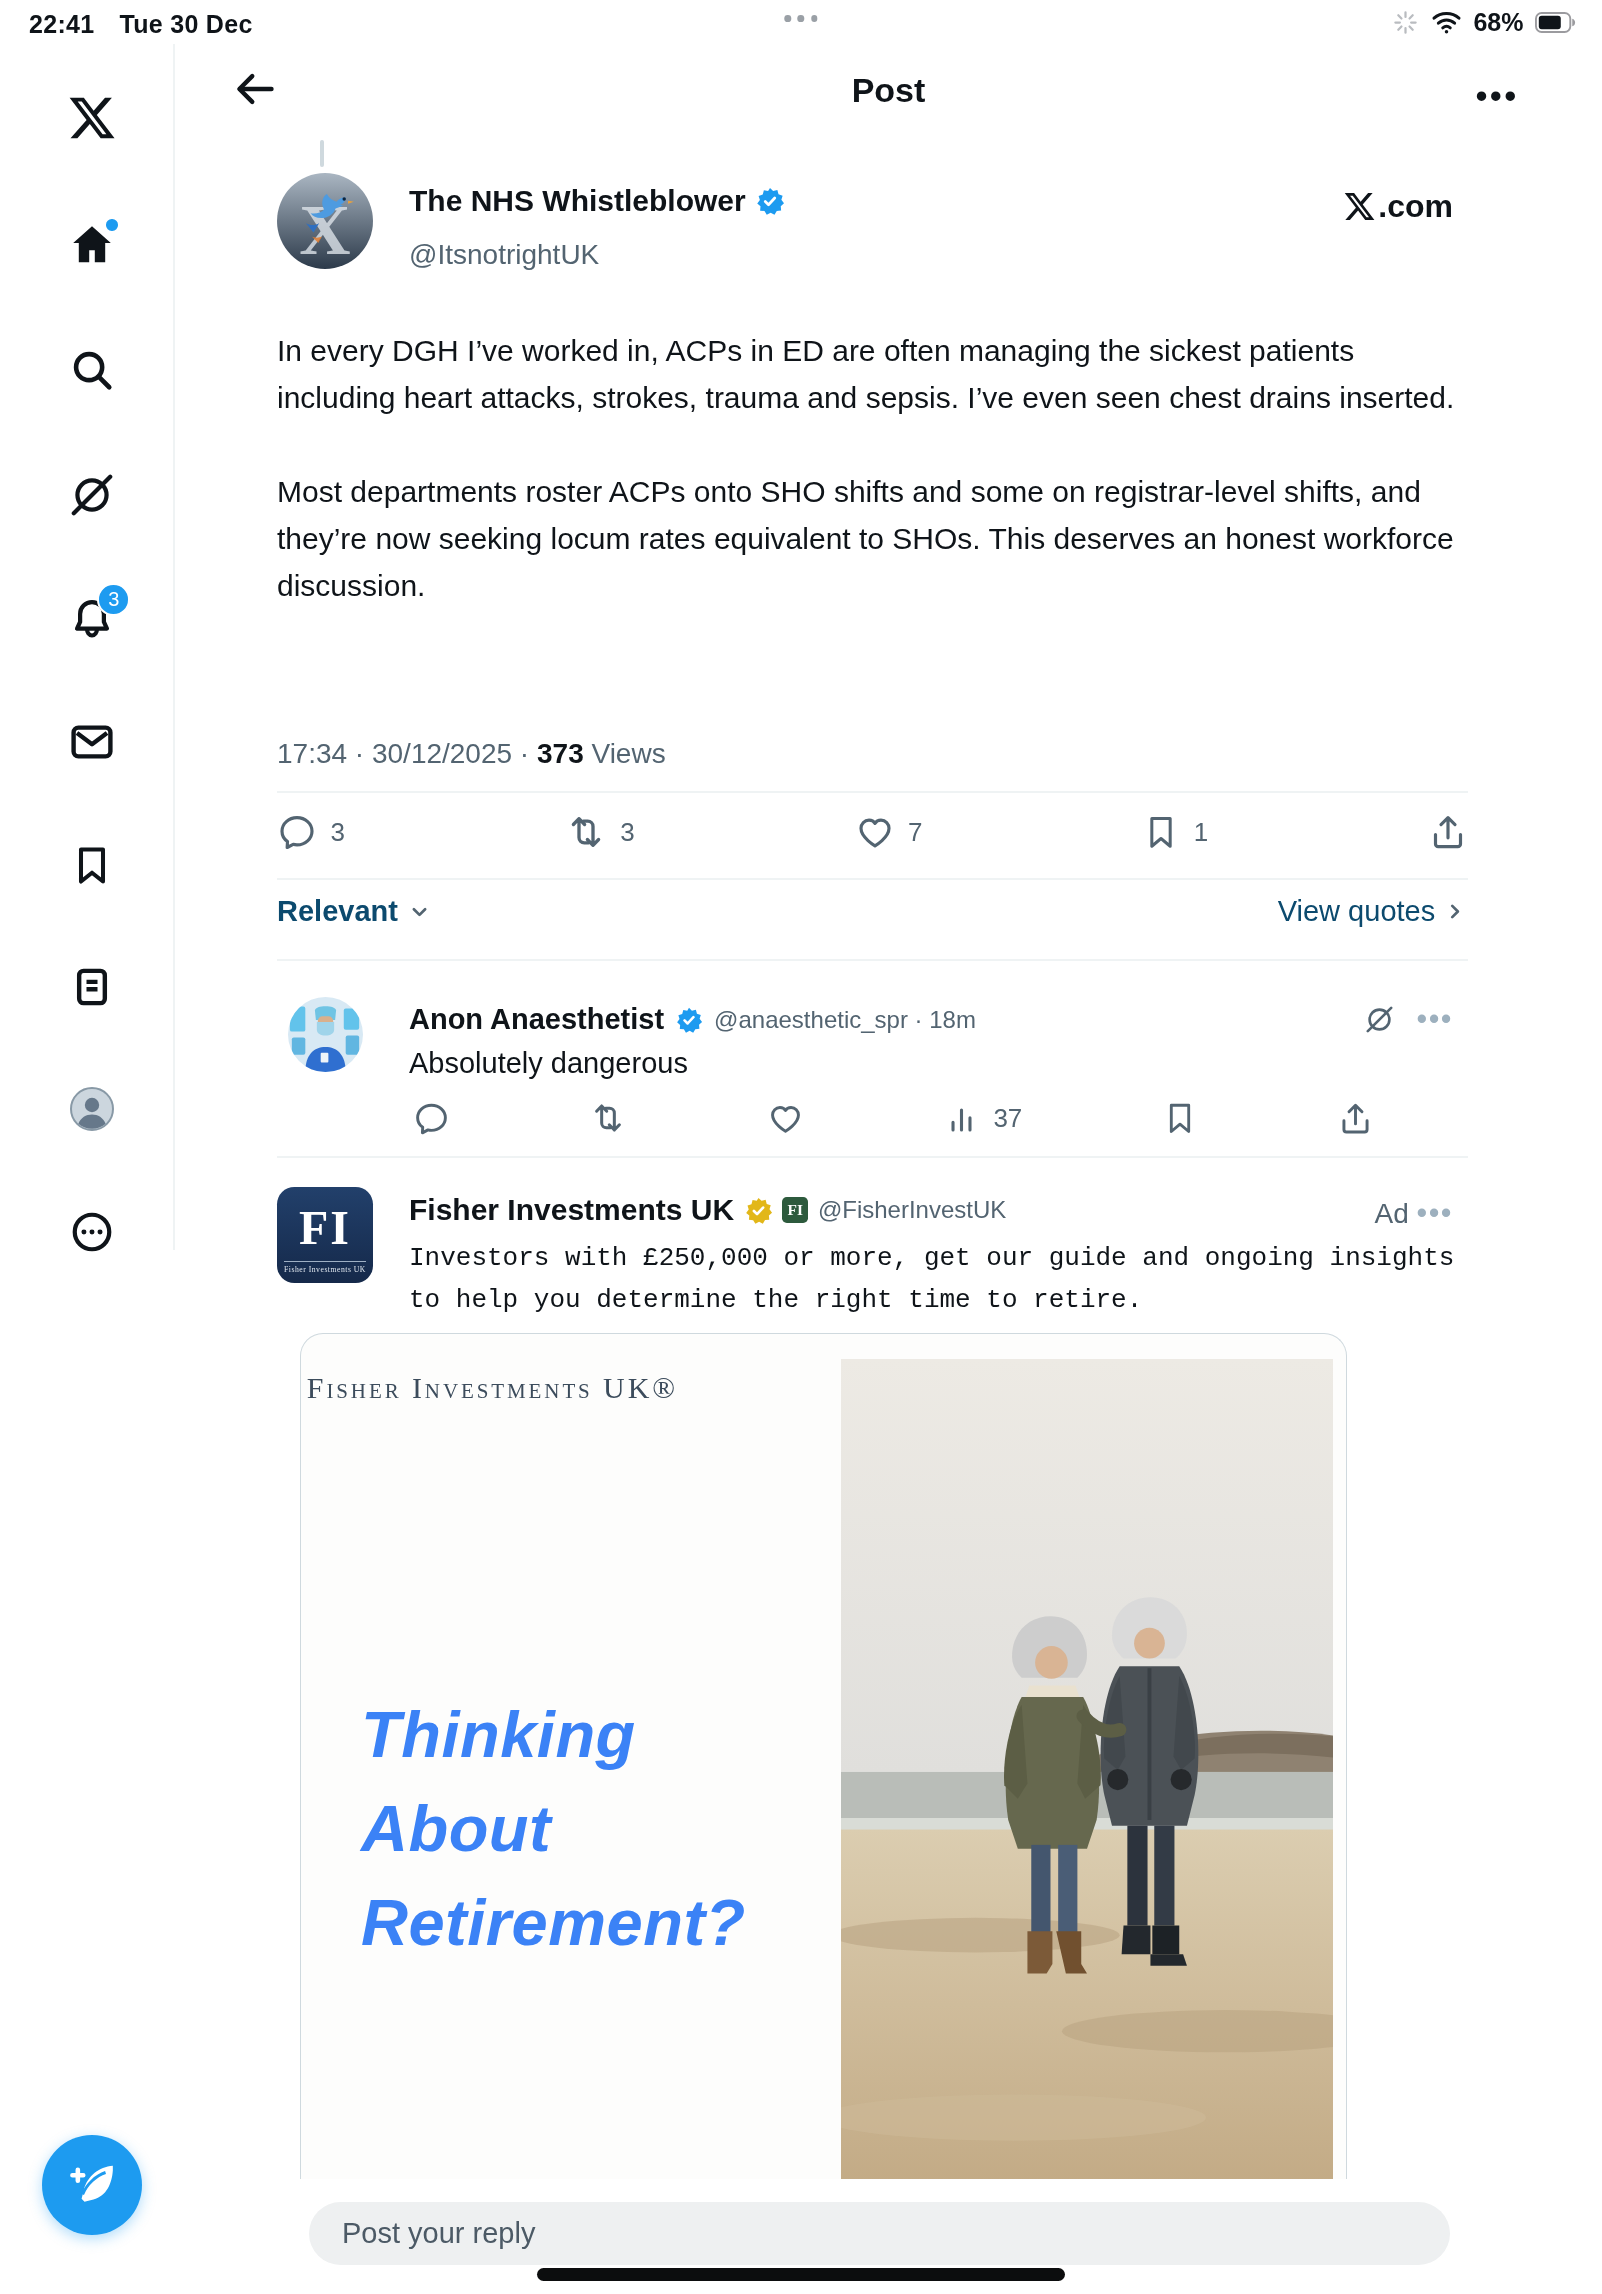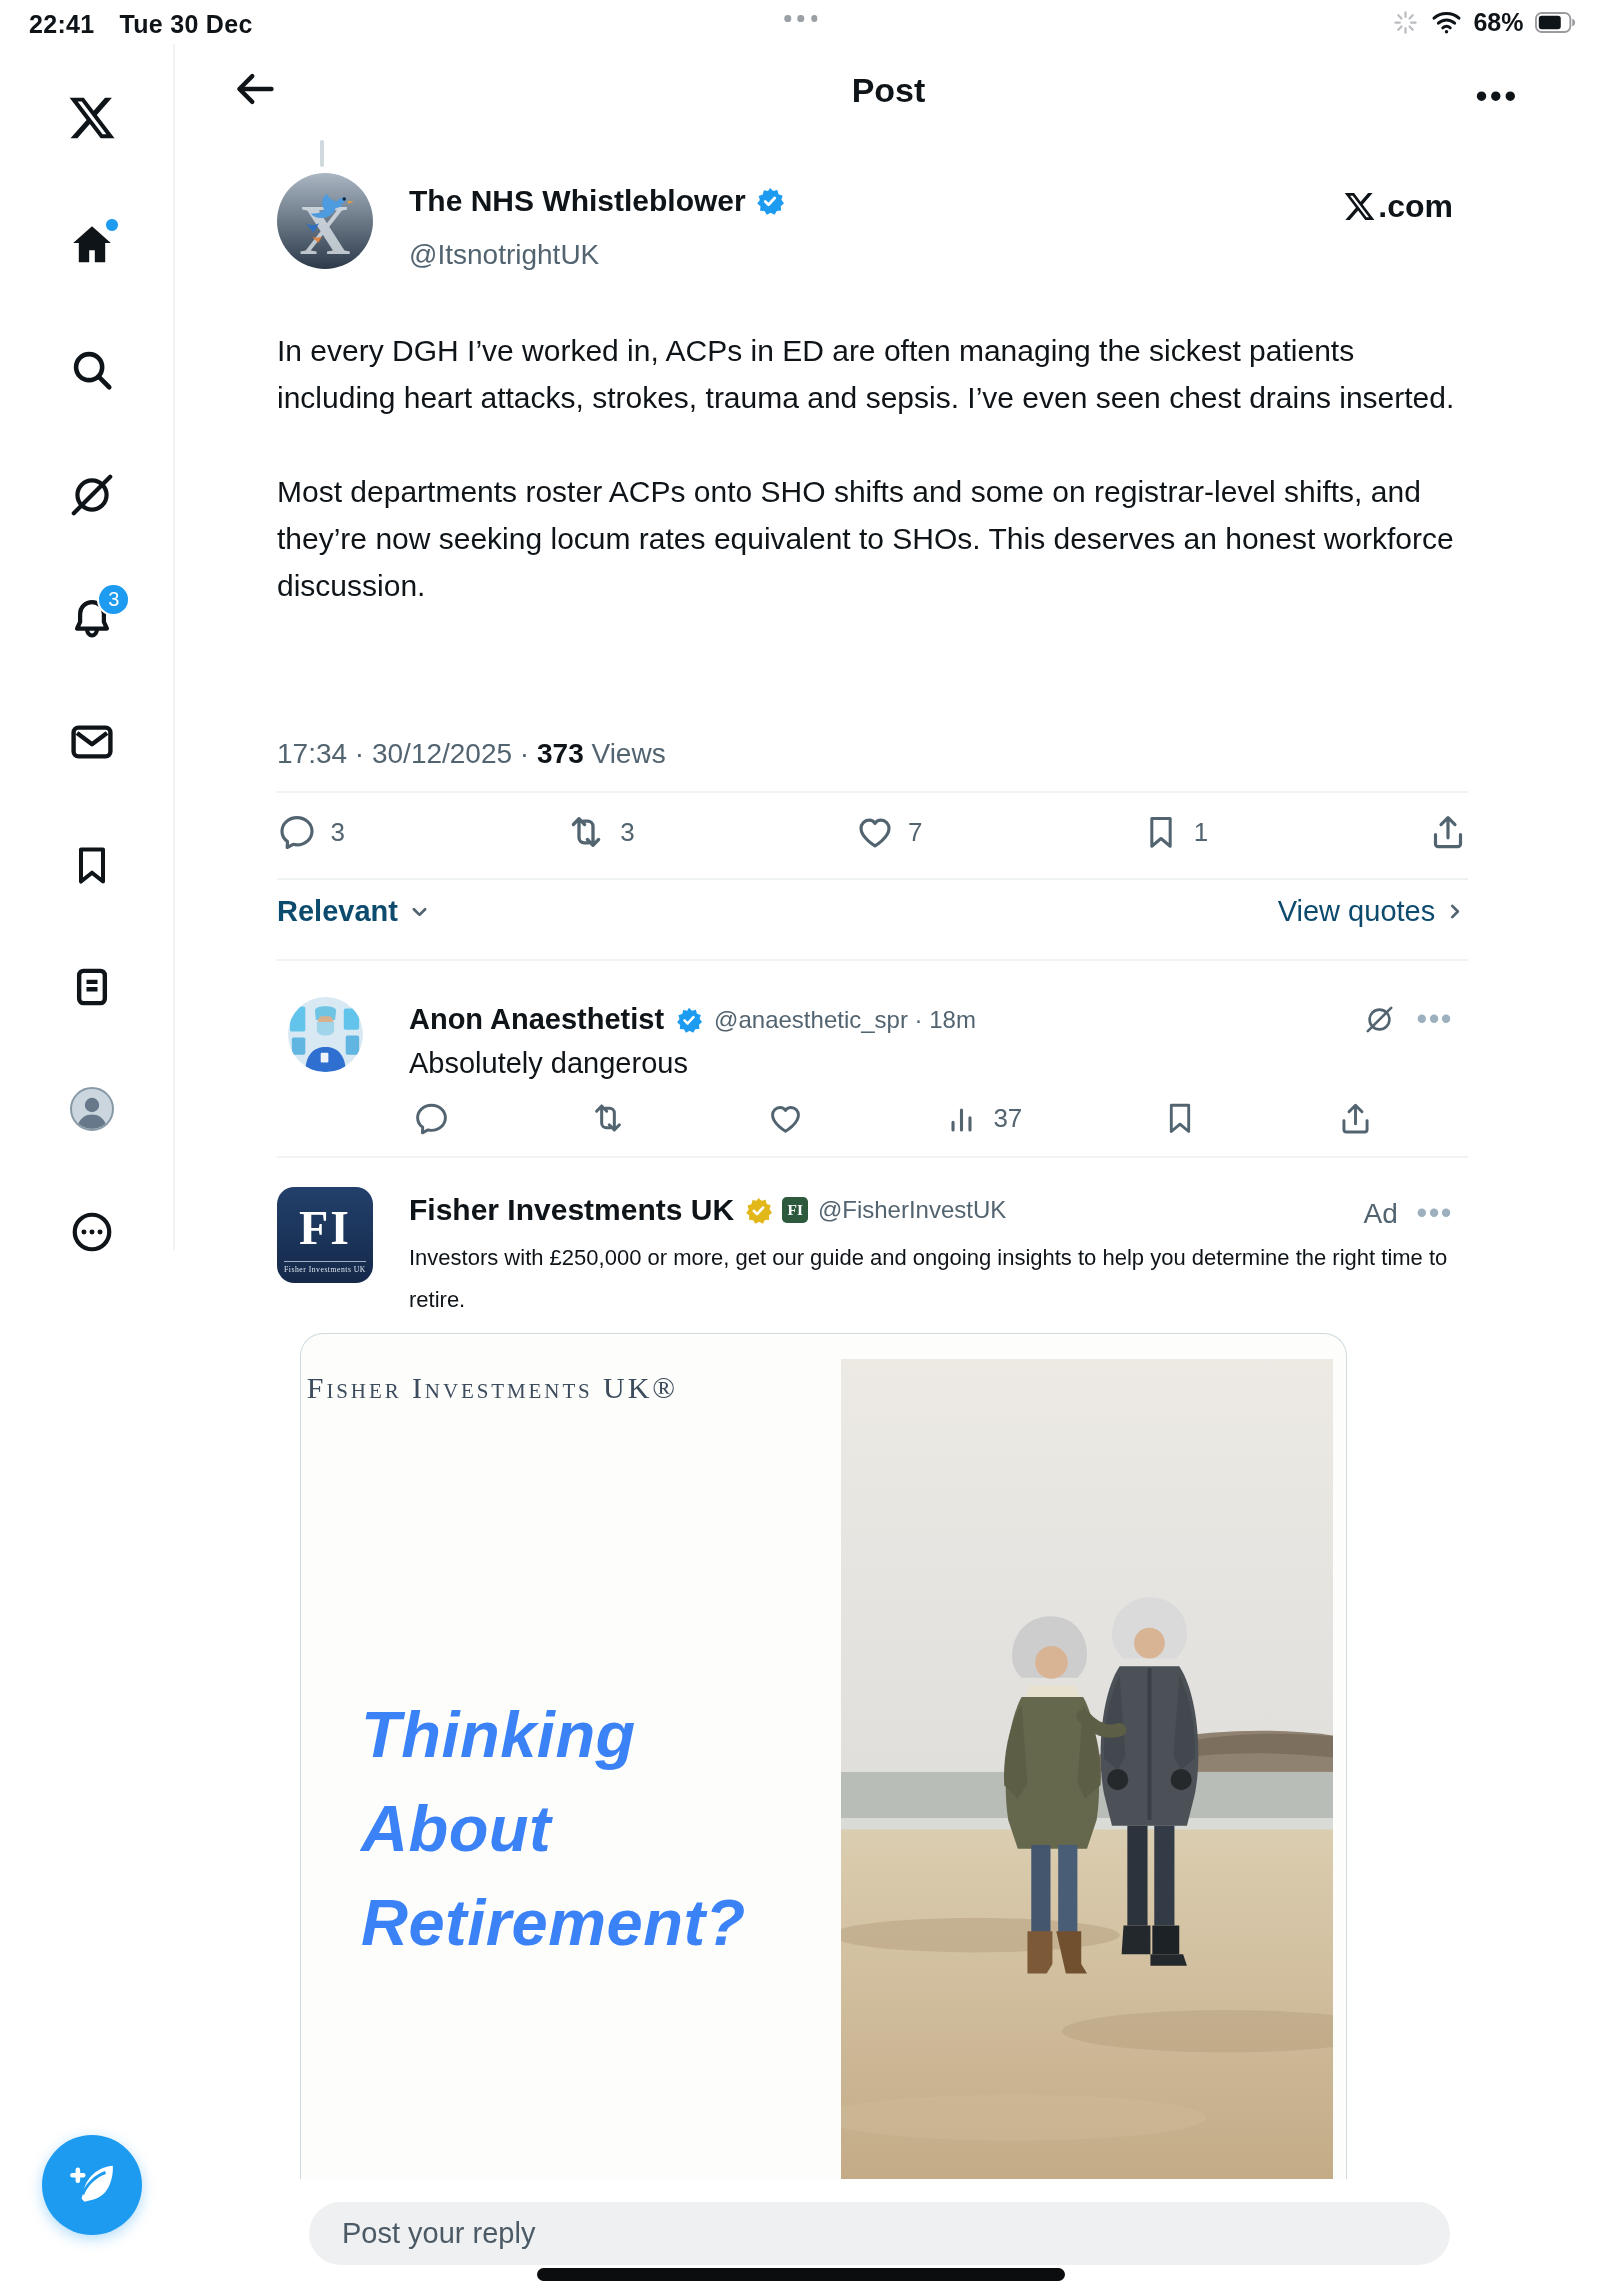--- a/index.html
+++ b/index.html
@@ -61,22 +61,22 @@
   .reply-text { position:absolute; left:234px; top:1003px; font-size:29px; }
   .actions-reply { position:absolute; left:238px; top:1055px; width:961px; display:flex; justify-content:space-between; align-items:center; color:#536471; }
 
   
   .avatar-ad { position:absolute; left:102px; top:1143px; width:96px; height:96px; border-radius:17.3px; overflow:hidden; background:linear-gradient(180deg,#22406b,#15294a); display:flex; flex-direction:column; align-items:center; justify-content:center; }
   .avatar-ad .fi { font-family:"Liberation Serif", serif; color:#fff; font-size:48px; font-weight:700; letter-spacing:1.9px; margin-top:3.8px; }
   .avatar-ad .fi-cap { color:#dfe6ee; font-family:"Liberation Serif", serif; font-size:7.7px; letter-spacing:0.5px; border-top:1px solid #9fb0c4; padding-top:2.9px; margin-top:5.8px; white-space:nowrap; }
   .ad-head { position:absolute; left:234px; top:1149px; display:flex; align-items:center; gap:9.6px; }
   .ad-name { font-size:30px; font-weight:800; }
   .mini-logo { width:26px; height:26px; border-radius:4.8px; background:#2d5a3d; color:#fff; font-family:"Liberation Serif", serif; font-size:15.4px; font-weight:700; display:flex; align-items:center; justify-content:center; }
-  .ad-right { position:absolute; right:149px; top:1153px; display:flex; align-items:flex-end; gap:19px; color:#536471; font-size:28px; }
-  .ad-body { position:absolute; left:234px; top:1193px; width:1062px; font-size:22px; line-height:42px; }
+  .ad-right { position:absolute; right:149px; top:1153px; display:flex; align-items:flex-end; gap:8px; color:#536471; font-size:28px; }
+  .ad-body { position:absolute; left:234px; top:1193px; width:1062px; font-size:26px; line-height:42px;font-family:Liberation Mono, monospace; }
 
   .ad-card { position:absolute; left:125px; top:1289px; width:1047px; height:846px; border:1.9px solid #cfd9de; border-bottom:none; border-radius:23px 23px 0 0; background:#fdfdfc; overflow:hidden; }
   .card-brand { position:absolute; left:5.8px; top:37px; width:519px; font-family:"Liberation Serif", serif; font-variant:small-caps; letter-spacing:2.9px; font-size:30px; color:#3c4c5c; }
   .card-headline { position:absolute; left:60px; top:354px; font-size:65px; font-weight:800; line-height:94px; color:#3b82f6; letter-spacing:0.5px;font-style:italic; }
   .card-photo { position:absolute; right:13.4px; top:25px; width:492px; height:821px; }
 
   
   .composer { position:absolute; left:0; right:0; bottom:0; height:113px; background:#fff; }
   .composer-pill { position:absolute; left:134px; right:152px; top:21px; height:63px; border-radius:32px; background:#eef0f1; display:flex; align-items:center; padding-left:33px; font-size:29px; color:#4c5a66; }
   .home-indicator { position:absolute; left:537px; top:2268px; width:528px; height:12.5px; border-radius:6.7px; background:#0c0d0e; }

